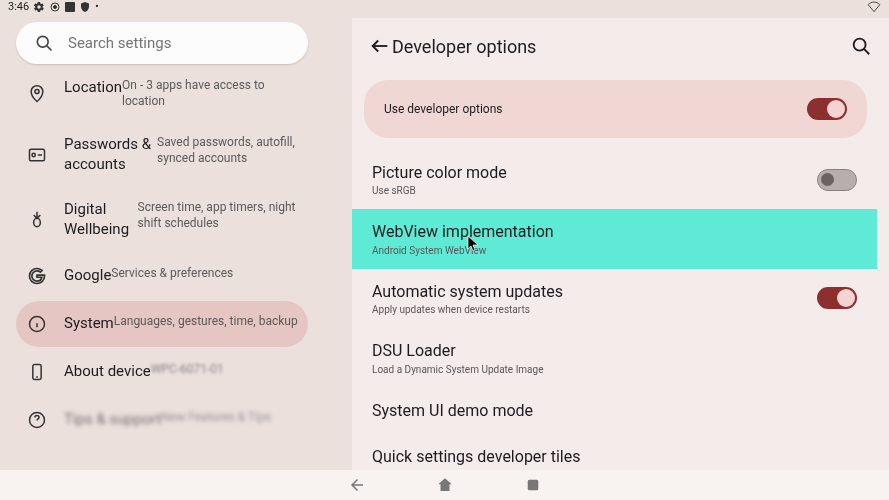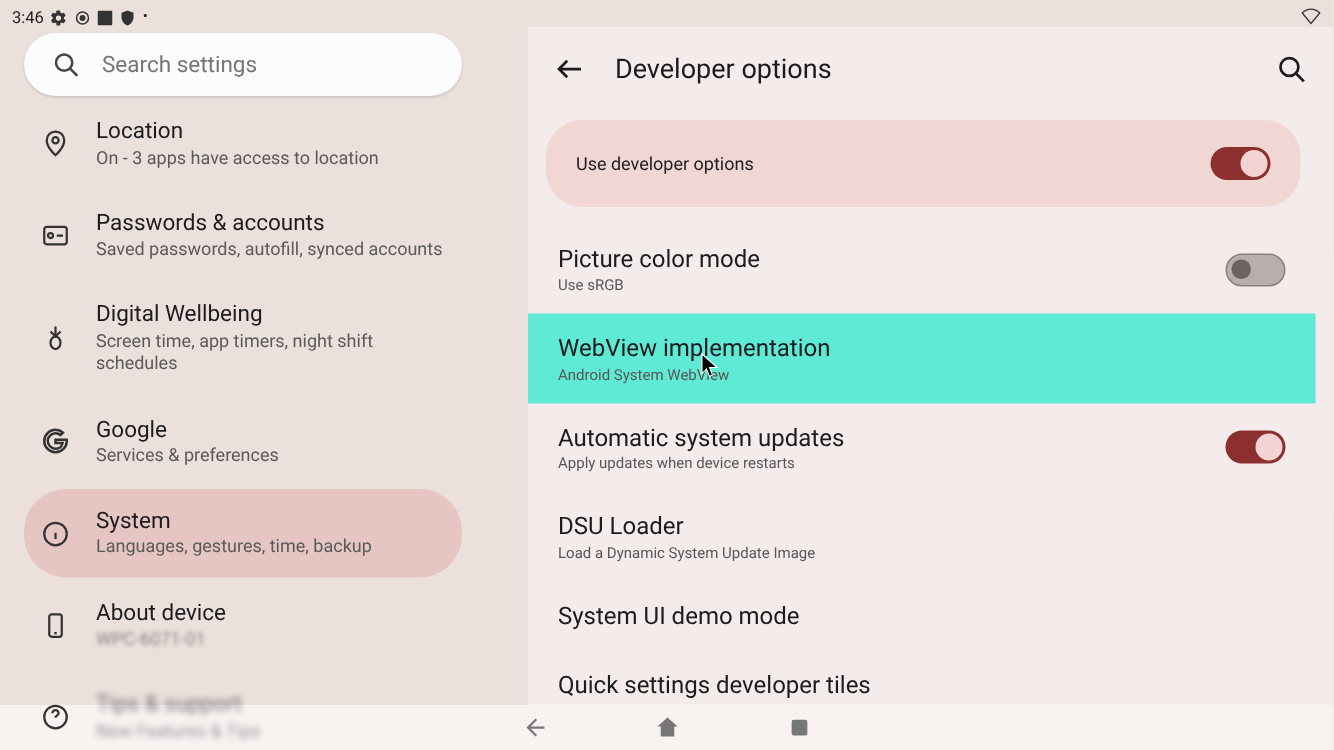--- a/index.html
+++ b/index.html
@@ -1,39 +1,39 @@
 <!DOCTYPE html>
 <html><head>
 <meta charset="utf-8">
 <style>
 * { margin: 0; padding: 0; box-sizing: border-box; font-family: Roboto, -apple-system, sans-serif; }
 html, body { width: 889px; height: 500px; overflow: hidden; background: #ece0dd; }
 
-.statusbar { height: 18px; display: flex; align-items: flex-end; padding: 0 8px; font-size: 11px; color: #222; gap: 16px; }
+.statusbar { height: 18px; display: flex; align-items: flex-start; padding: 0 8px; font-size: 11px; color: #222; gap: 16px; }
 .statusbar .left { display: flex; align-items: center; gap: 4px; }
 .statusbar .right { margin-left: auto; display: flex; align-items: center; }
 
 .container { display: flex; height: 452px; gap: 28px; }
 
 .left-panel { width: 324px; background: #ece0dd; padding: 4px 10px 0 10px; position: relative; }
 .search-box { background: #fcfcfc; border-radius: 24px; height: 42px; display: flex; align-items: center; padding: 0 18px; margin: 0 6px 10px 6px; box-shadow: 0 1px 2px rgba(0,0,0,0.15); }
 .search-box input { border: none; outline: none; background: transparent; font-size: 15px; color: #555; flex: 1; margin-left: 14px; }
 
 .nav-item { display: flex; align-items: center; padding: 12px 10px; border-radius: 28px; margin: 2px 6px; cursor: pointer; }
 .nav-item.selected { background: #e5c6c2; }
 .nav-item .icon { width: 22px; height: 22px; display: flex; align-items: center; justify-content: center; margin-right: 16px; color: #333; flex-shrink: 0; }
-.nav-item .txt { display: flex; flex-direction: column; }
+.nav-item .txt { display: flex; flex-direction: row; }
 .nav-item .title { font-size: 15px; color: #1c1b1f; line-height: 1.3; }
 .nav-item .sub { font-size: 12px; color: #5a5a5a; line-height: 1.3; }
 .nav-item.blurred .title, .nav-item.blurred .sub { filter: blur(2px); opacity: 0.6; }
 
 .right-panel { flex: 1; background: #f3eceb; position: relative; overflow: hidden; }
 .header { height: 56px; display: flex; align-items: center; padding: 0 16px; }
 .header .back { width: 24px; height: 24px; display:flex; align-items:center; justify-content:center; cursor:pointer; }
-.header .title { font-size: 18px; color: #1c1b1f; margin-left: 18px; }
+.header .title { font-size: 18px; color: #1c1b1f; }
 .header .search { margin-left: auto; width:24px; height:24px; display:flex; align-items:center; justify-content:center; cursor:pointer; }
 
 .content { padding: 0 12px 0 0; overflow-y: auto; height: 396px; }
 .card { background: #f1d7d4; border-radius: 24px; padding: 18px 20px; margin: 6px 10px 12px 12px; display: flex; align-items: center; }
 .card .lbl { font-size: 12px; color: #1c1b1f; }
 
 .setting { padding: 12px 20px 12px 20px; display: flex; align-items: center; }
 .setting.hover { background: #5eead4; }
 .setting .meta { flex: 1; }
 .setting .t { font-size: 16px; color: #1c1b1f; line-height: 1.4; }

